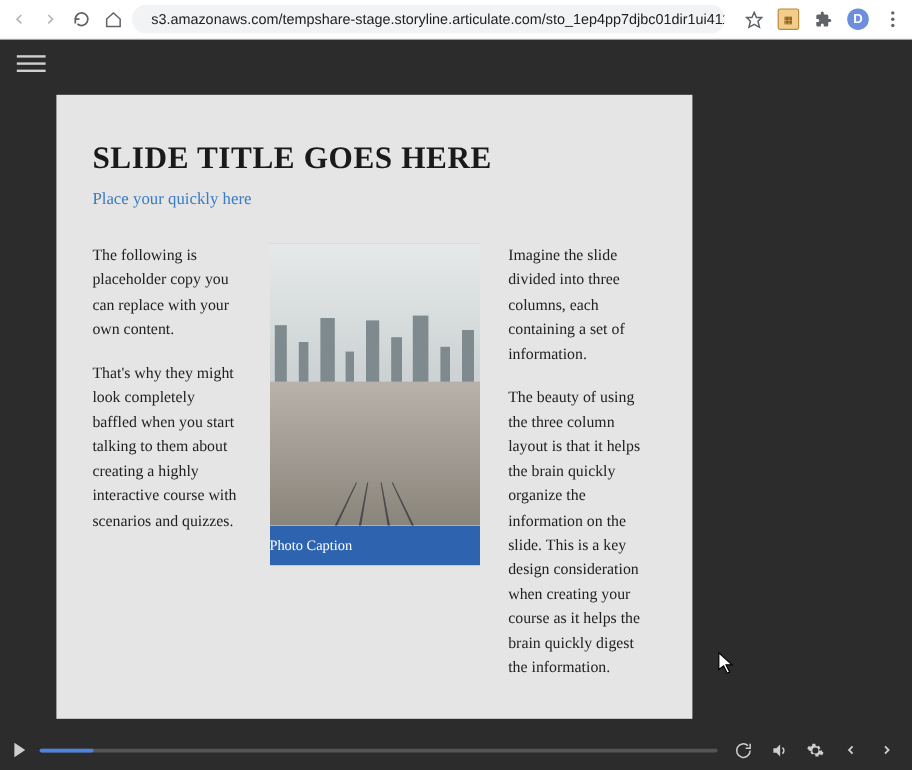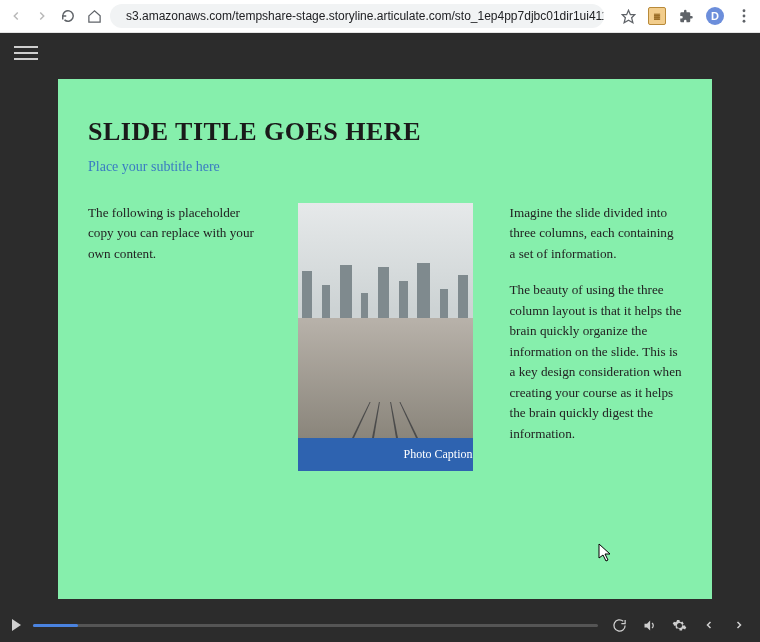--- a/index.html
+++ b/index.html
@@ -53,43 +53,43 @@
     top: 10px; left: 14px;
     width: 24px; height: 20px;
     display: flex; flex-direction: column; justify-content: center; gap: 4px;
     cursor: pointer;
   }
   .hamburger span { display:block; height:2px; background:#cfcfcf; }
 
   .slide {
     position: absolute;
     top: 46px;
-    left: 58px;
-    width: 654px;
+    left: 47px;
+    width: 530px;
     height: 520px;
-    background: #86efac;
+    background: #e5e5e5;
     padding: 38px 30px 22px 30px;
   }
 
   .title {
     font-size: 26px;
     font-weight: bold;
     letter-spacing: 0.5px;
     color: #1a1a1a;
   }
   .subtitle {
     margin-top: 12px;
     font-size: 14px;
     color: #3a7cc2;
   }
 
   .columns {
     margin-top: 28px;
     display: flex;
-    gap: 37px;
+    gap: 24px;
   }
   .col { flex: 1; font-size: 13.2px; line-height: 1.55; color: #222; }
   .col p { margin-bottom: 16px; }
   .col .accent { color: #3a7cc2; }
 
   .col-center { flex: 0 0 175px; display:flex; flex-direction:column; }
   .photo {
     width: 175px;
     height: 235px;
     background: #bfc5c8;
@@ -104,21 +104,21 @@
   .rail { position:absolute; bottom:0; width:2px; background:#4b4b4b; height:120px; transform-origin:bottom center; }
   .rail.l1 { left:86px; transform: perspective(80px) rotateX(50deg) translateX(-32px); }
   .rail.l2 { left:86px; transform: perspective(80px) rotateX(50deg) translateX(-12px); }
   .rail.r1 { left:86px; transform: perspective(80px) rotateX(50deg) translateX(12px); }
   .rail.r2 { left:86px; transform: perspective(80px) rotateX(50deg) translateX(32px); }
 
   .caption {
     width: 175px;
     background: #2e63b0;
     color: #fff;
-    text-align: right;
+    text-align: left;
     font-size: 12px;
     padding: 9px 0;
   }
 
   
   .controls {
     position: absolute;
     bottom: 0; left: 0; right: 0;
     height: 34px;
     background: #2c2c2c;
@@ -217,25 +217,26 @@
 <div class="player">
 
   <div class="hamburger">
     <span></span>
       <span></span>
       <span></span>
   </div>
 
   <div class="slide">
     <div class="title">SLIDE TITLE GOES HERE</div>
-    <div class="subtitle">Place your subtitle here</div>
+    <div class="subtitle">Place your quickly here</div>
 
     <div class="columns">
       <div class="col">
         <p>The following is placeholder copy you can replace with your own content.</p>
+        <p>That's why they might look completely baffled when you start talking to them about creating a highly interactive course with scenarios and quizzes.</p>
       </div>
 
       <div class="col-center">
         <div class="photo">
           <div class="sky"></div>
           <div class="skyline">
             <div class="bldg" style="width:10px;height:52px"></div>
             <div class="bldg" style="width:8px;height:38px"></div>
             <div class="bldg" style="width:12px;height:58px"></div>
             <div class="bldg" style="width:7px;height:30px"></div>

